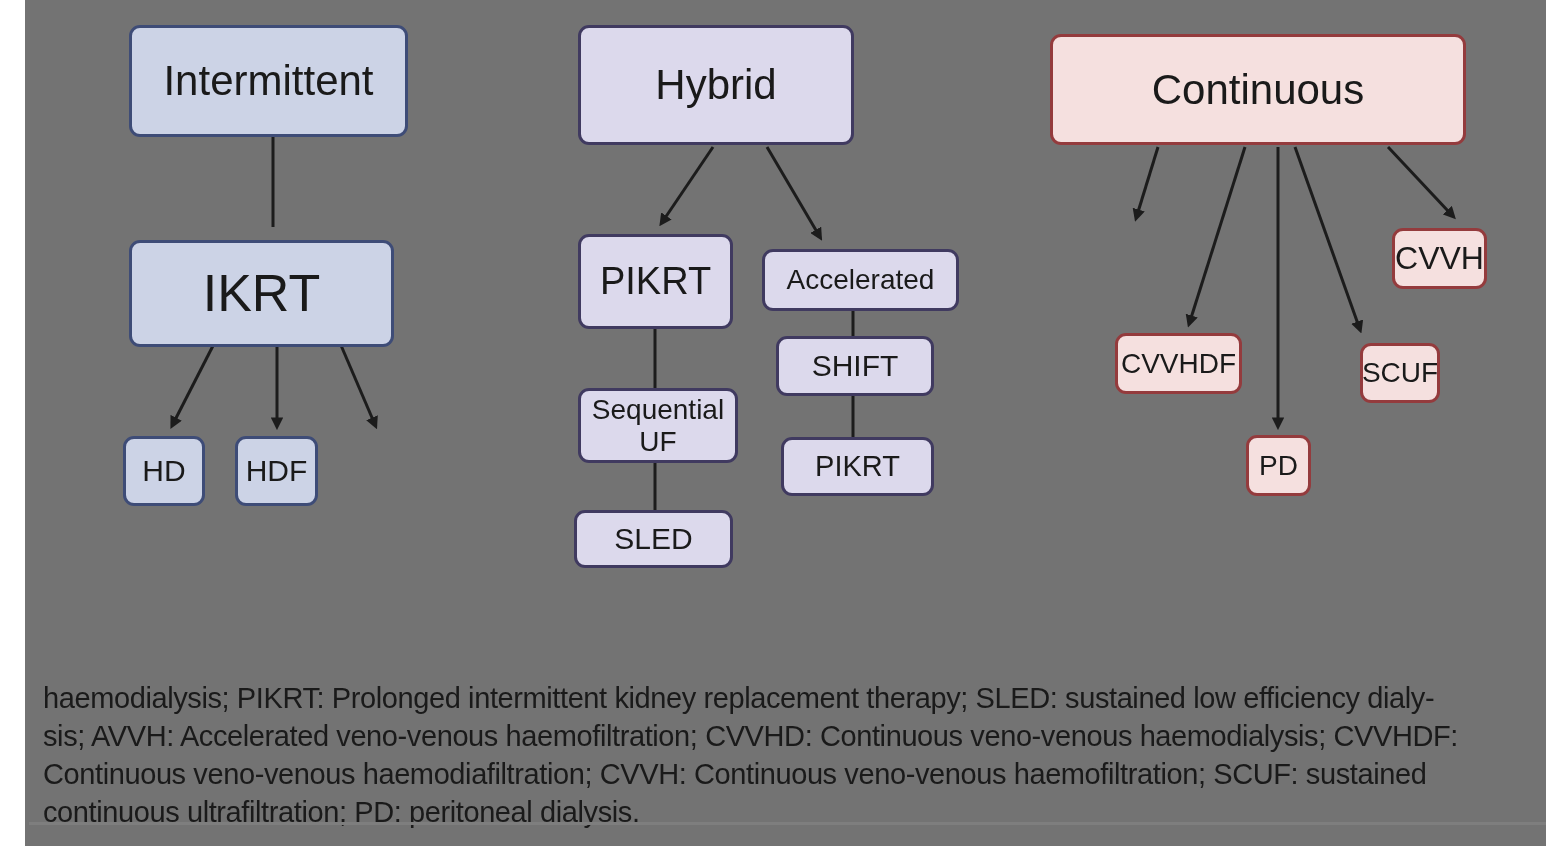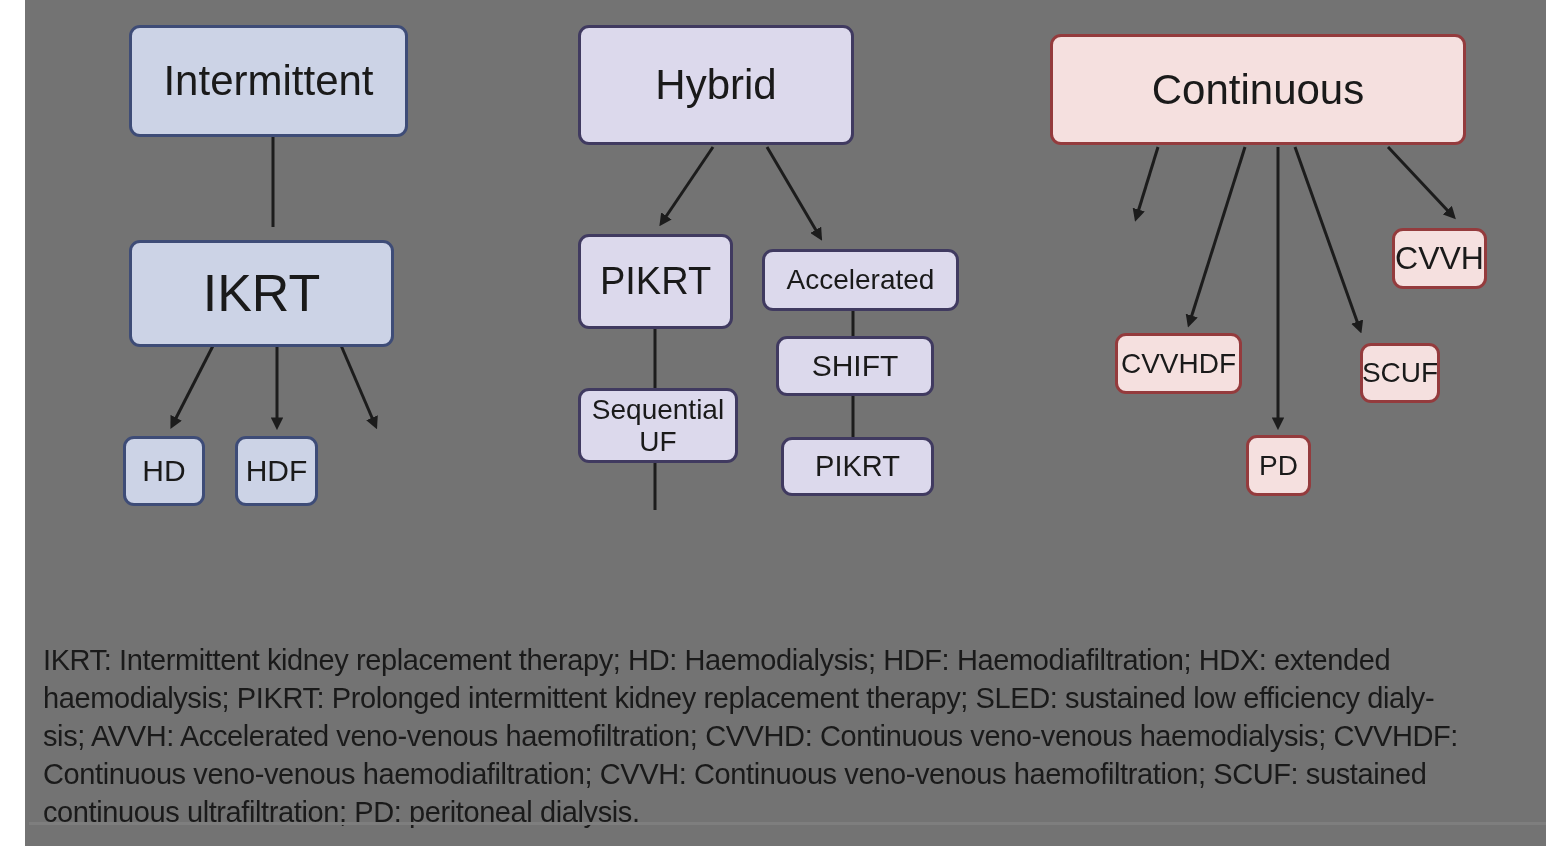--- a/index.html
+++ b/index.html
@@ -95,29 +95,29 @@
   <div class="node blue" style="left:104px; top:25px; width:279px; height:112px; font-size:42px;">Intermittent</div>
   <div class="node blue" style="left:104px; top:240px; width:265px; height:107px; font-size:52px;">IKRT</div>
   <div class="node blue" style="left:98px; top:436px; width:82px; height:70px; font-size:30px;">HD</div>
   <div class="node blue" style="left:210px; top:436px; width:83px; height:70px; font-size:30px;">HDF</div>
 
   <div class="node purple" style="left:553px; top:25px; width:276px; height:120px; font-size:42px;">Hybrid</div>
   <div class="node purple" style="left:553px; top:234px; width:155px; height:95px; font-size:38px;">PIKRT</div>
   <div class="node purple" style="left:737px; top:249px; width:197px; height:62px; font-size:28px;">Accelerated</div>
   <div class="node purple" style="left:553px; top:388px; width:160px; height:75px; font-size:28px;">Sequential
 UF</div>
+  <div class="node purple" style="left:549px; top:510px; width:159px; height:58px; font-size:30px;">SLED</div>
   <div class="node purple" style="left:751px; top:336px; width:158px; height:60px; font-size:30px;">SHIFT</div>
   <div class="node purple" style="left:756px; top:437px; width:153px; height:59px; font-size:29px;">PIKRT</div>
 
   <div class="node pink" style="left:1025px; top:34px; width:416px; height:111px; font-size:42px;">Continuous</div>
   <div class="node pink" style="left:1090px; top:333px; width:127px; height:61px; font-size:28px;">CVVHDF</div>
   <div class="node pink" style="left:1221px; top:435px; width:65px; height:61px; font-size:28px;">PD</div>
   <div class="node pink" style="left:1335px; top:343px; width:80px; height:60px; font-size:28px;">SCUF</div>
   <div class="node pink" style="left:1367px; top:228px; width:95px; height:61px; font-size:32px;">CVVH</div>
 
-  <div class="caption-line" style="top:641px;">IKRT: Intermittent kidney replacement therapy; HD: Haemodialysis; HDF: Haemodiafiltration; HDX: extended</div>
   <div class="caption-line" style="top:679px;text-align:right;">haemodialysis; PIKRT: Prolonged intermittent kidney replacement therapy; SLED: sustained low efficiency dialy-</div>
   <div class="caption-line" style="top:717px;">sis; AVVH: Accelerated veno-venous haemofiltration; CVVHD: Continuous veno-venous haemodialysis; CVVHDF:</div>
   <div class="caption-line" style="top:755px;">Continuous veno-venous haemodiafiltration; CVVH: Continuous veno-venous haemofiltration; SCUF: sustained</div>
   <div class="caption-line" style="top:793px;">continuous ultrafiltration; PD: peritoneal dialysis.</div>
 
   <div class="divider"></div>
 </div>
 
 </body></html>

